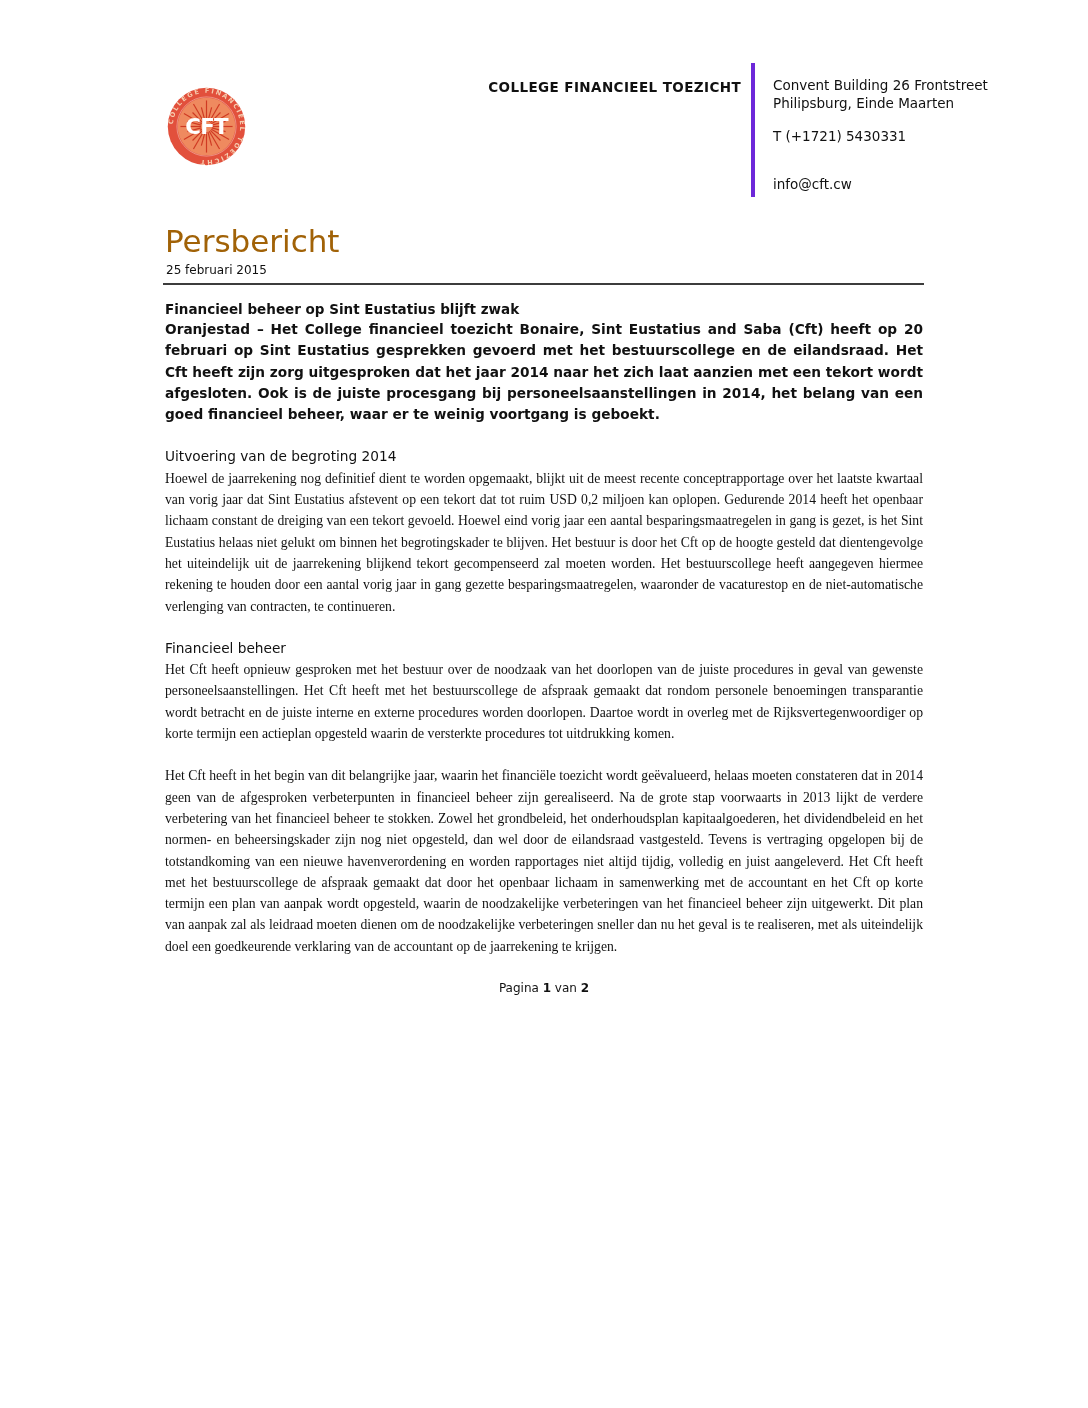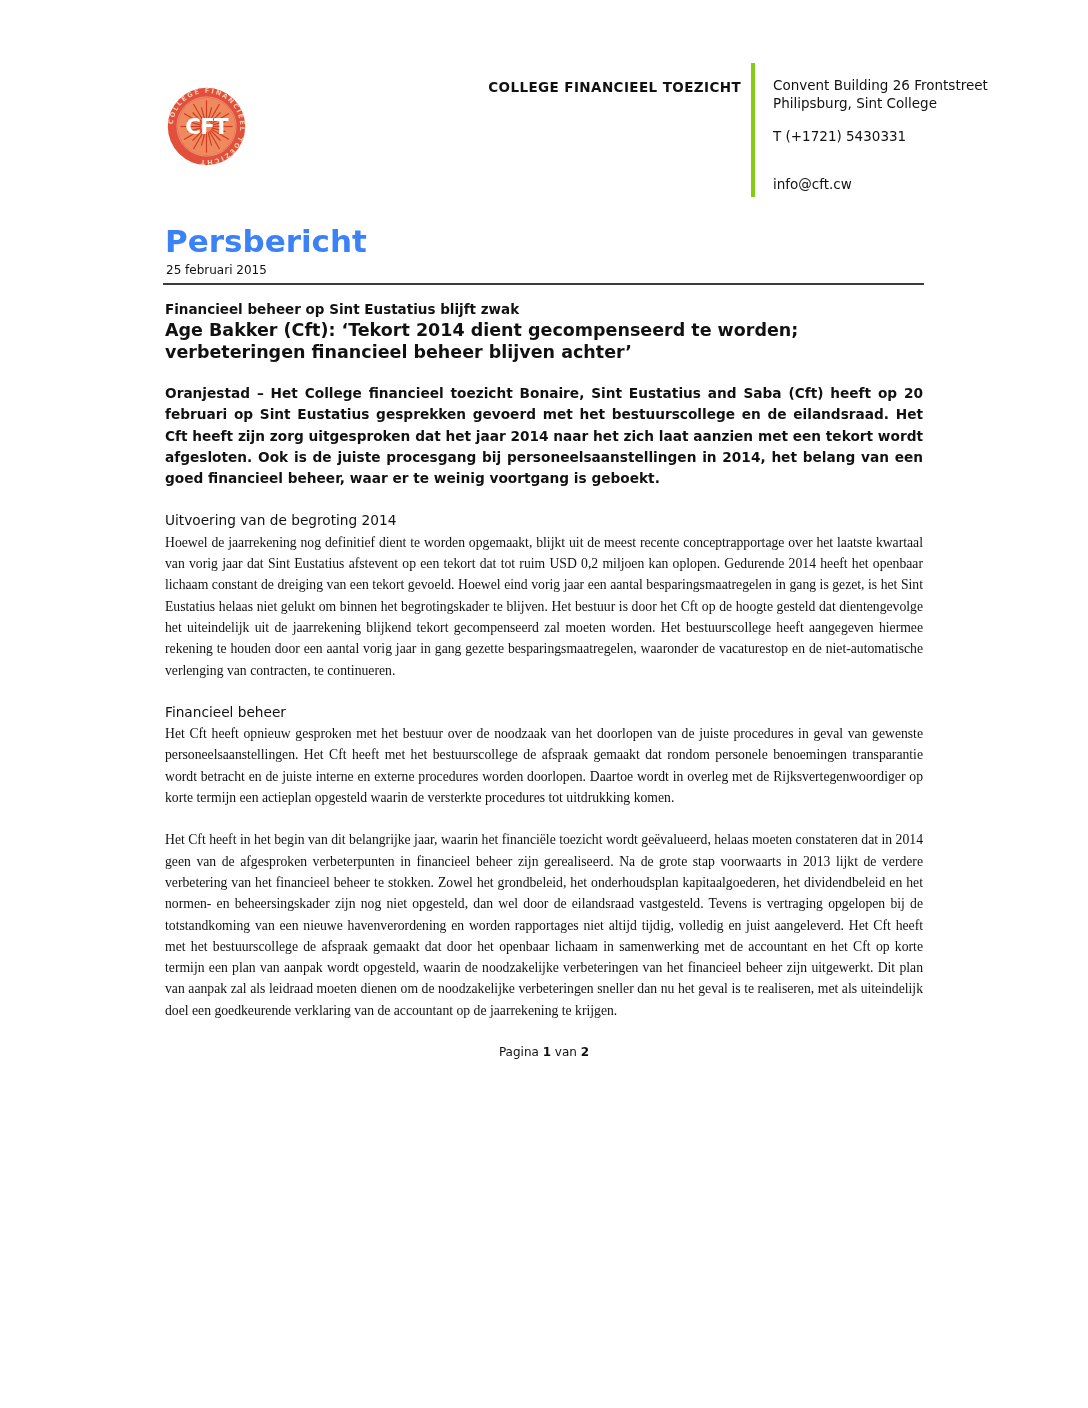--- a/index.html
+++ b/index.html
@@ -29,40 +29,39 @@
     font-weight: bold;
     letter-spacing: 0.4px;
     white-space: nowrap;
   }
   .header-contact {
     position: absolute;
     left: 751px;
     top: 63px;
     height: 134px;
     width: 280px;
-    border-left: 4px solid #84cc16;
+    border-left: 4px solid #6d28d9;
     padding-left: 16px;
     font-size: 13.5px;
     line-height: 18px;
   }
   .header-contact .line { position: absolute; left: 18px; white-space: nowrap; }
   .addr1  { top: 13px; }
   .addr2  { top: 31px; }
   .phone  { top: 64px; }
   .email  { top: 112px; }
 
   
   .doc-title {
     position: absolute;
     left: 165px;
     top: 222px;
     font-size: 31px;
     line-height: 38px;
-    color: #3b82f6;
-    font-weight: bold;
+    color: #a16207;
   }
   .doc-date {
     position: absolute;
     left: 166px;
     top: 263px;
     font-size: 12px;
   }
   .title-rule {
     position: absolute;
     left: 163px;
@@ -173,32 +172,31 @@
         <textPath href="#ringpath" startOffset="1%">COLLEGE FINANCIEEL TOEZICHT</textPath>
       </text>
       <text class="monogram" x="50" y="59" text-anchor="middle" font-size="27" fill="#ffffff">CFT</text>
     </svg>
   </div>
 
   <div class="org-name">COLLEGE FINANCIEEL TOEZICHT</div>
 
   <div class="header-contact">
     <div class="line addr1">Convent Building 26 Frontstreet</div>
-    <div class="line addr2">Philipsburg, Sint College</div>
+    <div class="line addr2">Philipsburg, Einde Maarten</div>
     <div class="line phone">T (+1721) 5430331</div>
     <div class="line email">info@cft.cw</div>
   </div>
 
   <div class="doc-title">Persbericht</div>
   <div class="doc-date">25 februari 2015</div>
   <div class="title-rule"></div>
 
   <div class="content">
     <p class="kicker">Financieel beheer op Sint Eustatius blijft zwak</p>
-    <p class="headline">Age Bakker (Cft): ‘Tekort 2014 dient gecompenseerd te worden; verbeteringen financieel beheer blijven achter’</p>
 
     <p class="lead">Oranjestad – Het College financieel toezicht Bonaire, Sint Eustatius and Saba (Cft) heeft op 20 februari op Sint Eustatius gesprekken gevoerd met het bestuurscollege en de eilandsraad. Het Cft heeft zijn zorg uitgesproken dat het jaar 2014 naar het zich laat aanzien met een tekort wordt afgesloten. Ook is de juiste procesgang bij personeelsaanstellingen in 2014, het belang van een goed financieel beheer, waar er te weinig voortgang is geboekt.</p>
 
     <p class="section-heading">Uitvoering van de begroting 2014</p>
     <p class="para">Hoewel de jaarrekening nog definitief dient te worden opgemaakt, blijkt uit de meest recente conceptrapportage over het laatste kwartaal van vorig jaar dat Sint Eustatius afstevent op een tekort dat tot ruim USD 0,2 miljoen kan oplopen. Gedurende 2014 heeft het openbaar lichaam constant de dreiging van een tekort gevoeld. Hoewel eind vorig jaar een aantal besparingsmaatregelen in gang is gezet, is het Sint Eustatius helaas niet gelukt om binnen het begrotingskader te blijven. Het bestuur is door het Cft op de hoogte gesteld dat dientengevolge het uiteindelijk uit de jaarrekening blijkend tekort gecompenseerd zal moeten worden. Het bestuurscollege heeft aangegeven hiermee rekening te houden door een aantal vorig jaar in gang gezette besparingsmaatregelen, waaronder de vacaturestop en de niet-automatische verlenging van contracten, te continueren.</p>
 
     <p class="section-heading">Financieel beheer</p>
     <p class="para">Het Cft heeft opnieuw gesproken met het bestuur over de noodzaak van het doorlopen van de juiste procedures in geval van gewenste personeelsaanstellingen. Het Cft heeft met het bestuurscollege de afspraak gemaakt dat rondom personele benoemingen transparantie wordt betracht en de juiste interne en externe procedures worden doorlopen. Daartoe wordt in overleg met de Rijksvertegenwoordiger op korte termijn een actieplan opgesteld waarin de versterkte procedures tot uitdrukking komen.</p>
     <p class="para">Het Cft heeft in het begin van dit belangrijke jaar, waarin het financiële toezicht wordt geëvalueerd, helaas moeten constateren dat in 2014 geen van de afgesproken verbeterpunten in financieel beheer zijn gerealiseerd. Na de grote stap voorwaarts in 2013 lijkt de verdere verbetering van het financieel beheer te stokken. Zowel het grondbeleid, het onderhoudsplan kapitaalgoederen, het dividendbeleid en het normen- en beheersingskader zijn nog niet opgesteld, dan wel door de eilandsraad vastgesteld. Tevens is vertraging opgelopen bij de totstandkoming van een nieuwe havenverordening en worden rapportages niet altijd tijdig, volledig en juist aangeleverd. Het Cft heeft met het bestuurscollege de afspraak gemaakt dat door het openbaar lichaam in samenwerking met de accountant en het Cft op korte termijn een plan van aanpak wordt opgesteld, waarin de noodzakelijke verbeteringen van het financieel beheer zijn uitgewerkt. Dit plan van aanpak zal als leidraad moeten dienen om de noodzakelijke verbeteringen sneller dan nu het geval is te realiseren, met als uiteindelijk doel een goedkeurende verklaring van de accountant op de jaarrekening te krijgen.</p>
 

